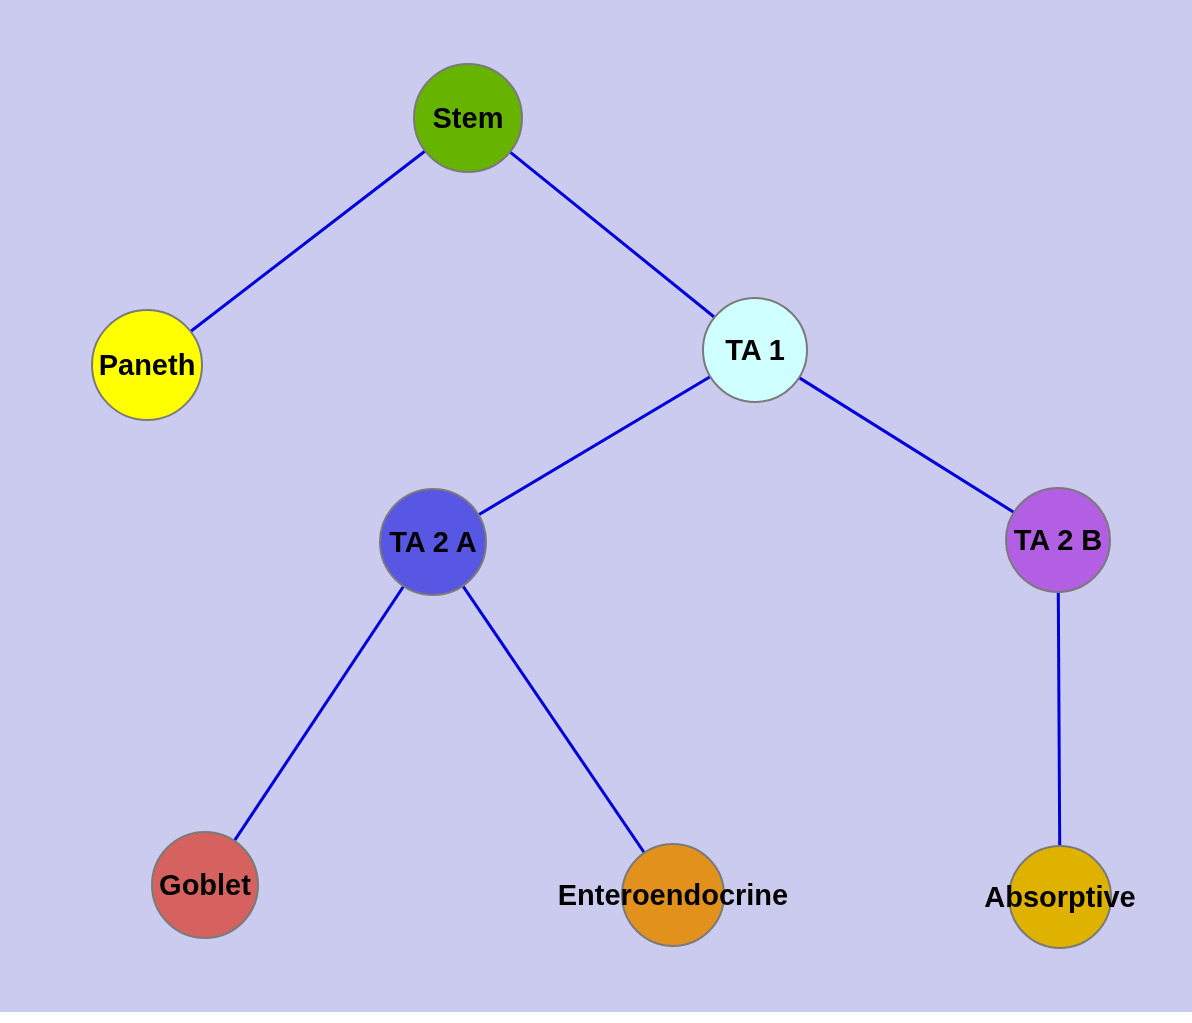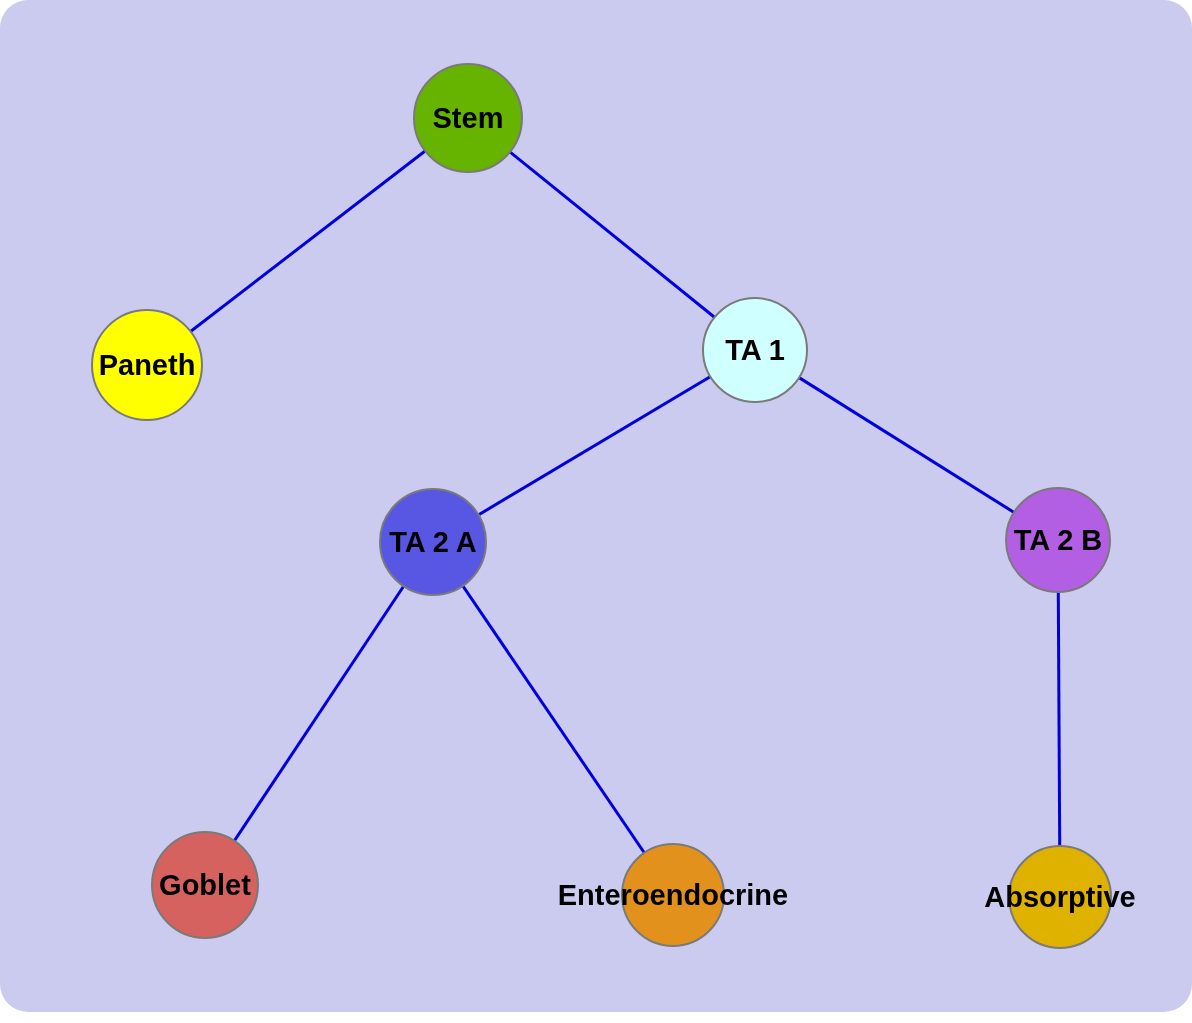--- a/index.html
+++ b/index.html
@@ -12,21 +12,20 @@
       height: 1023px;
       background: #ffffff;
       font-family: "Liberation Sans", sans-serif;
       overflow: hidden;
     }
     #graph-canvas {
       position: relative;
       width: 1192px;
       height: 1012px;
       background: #cbcbef; 
-      border-radius: 28px;
     }
     #graph-svg {
       display: block;
       width: 1192px;
       height: 1012px;
     }
     .node-label {
       font-family: "Liberation Sans", sans-serif;
       font-weight: bold;
       font-size: 29px;

